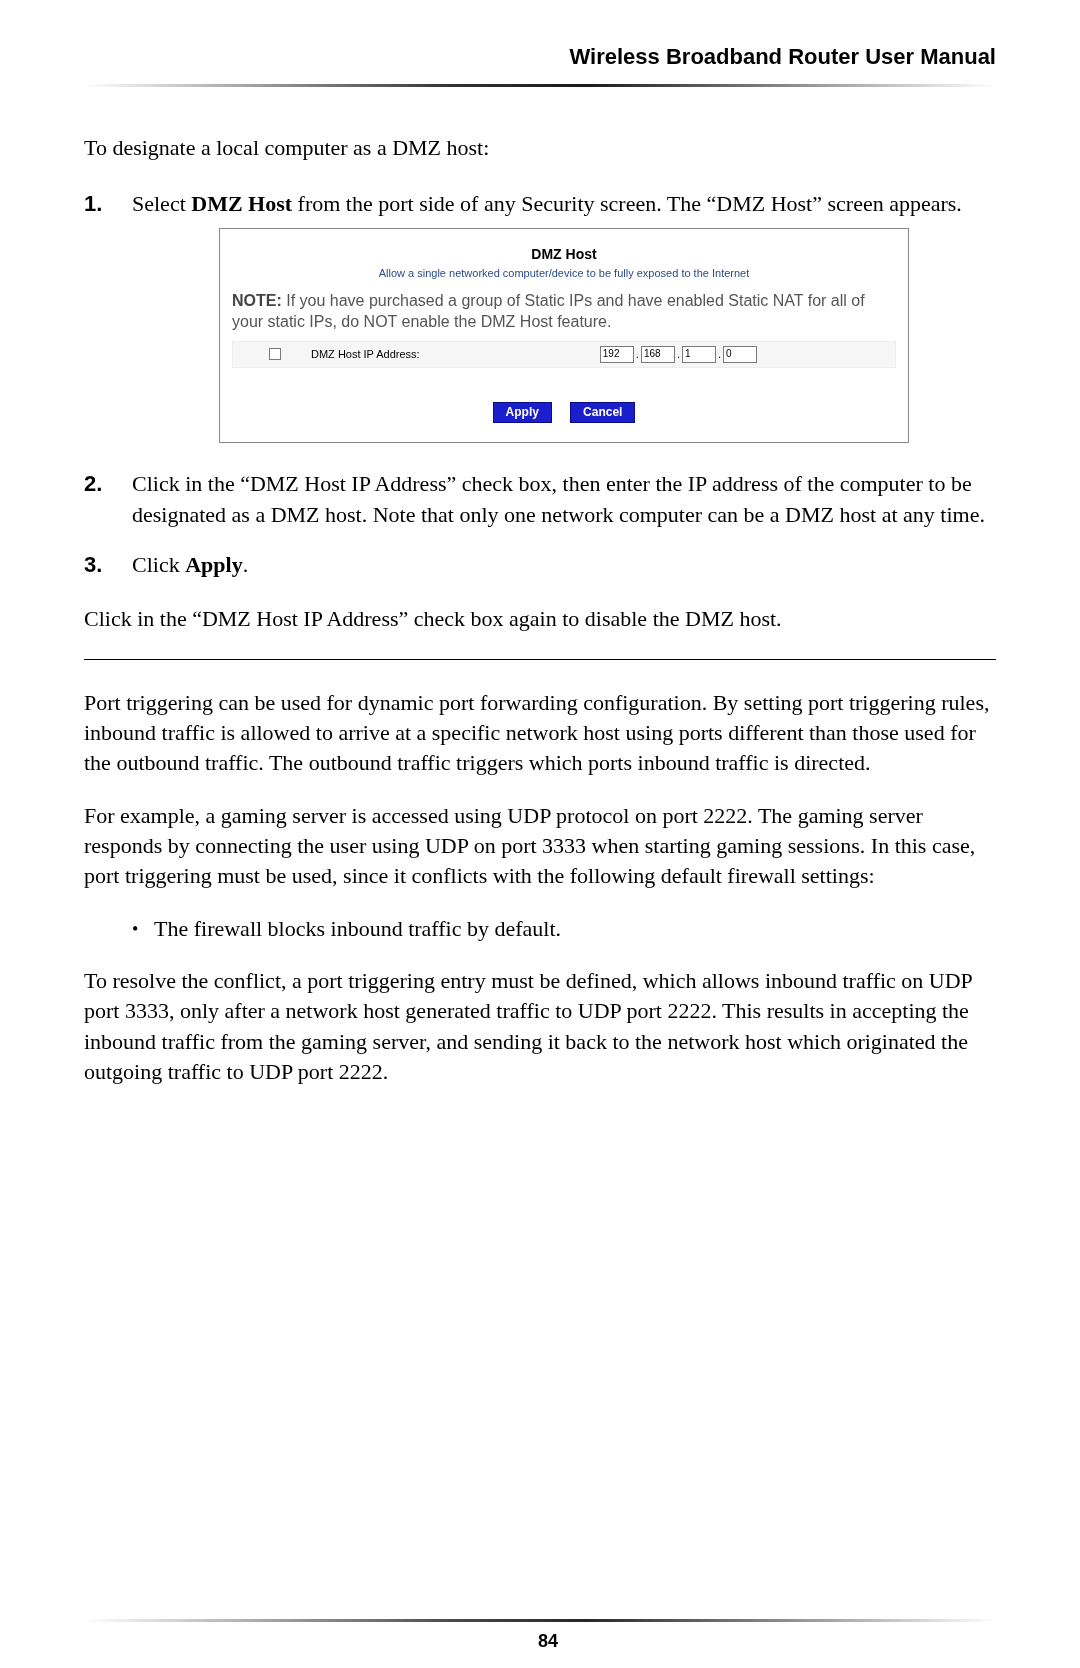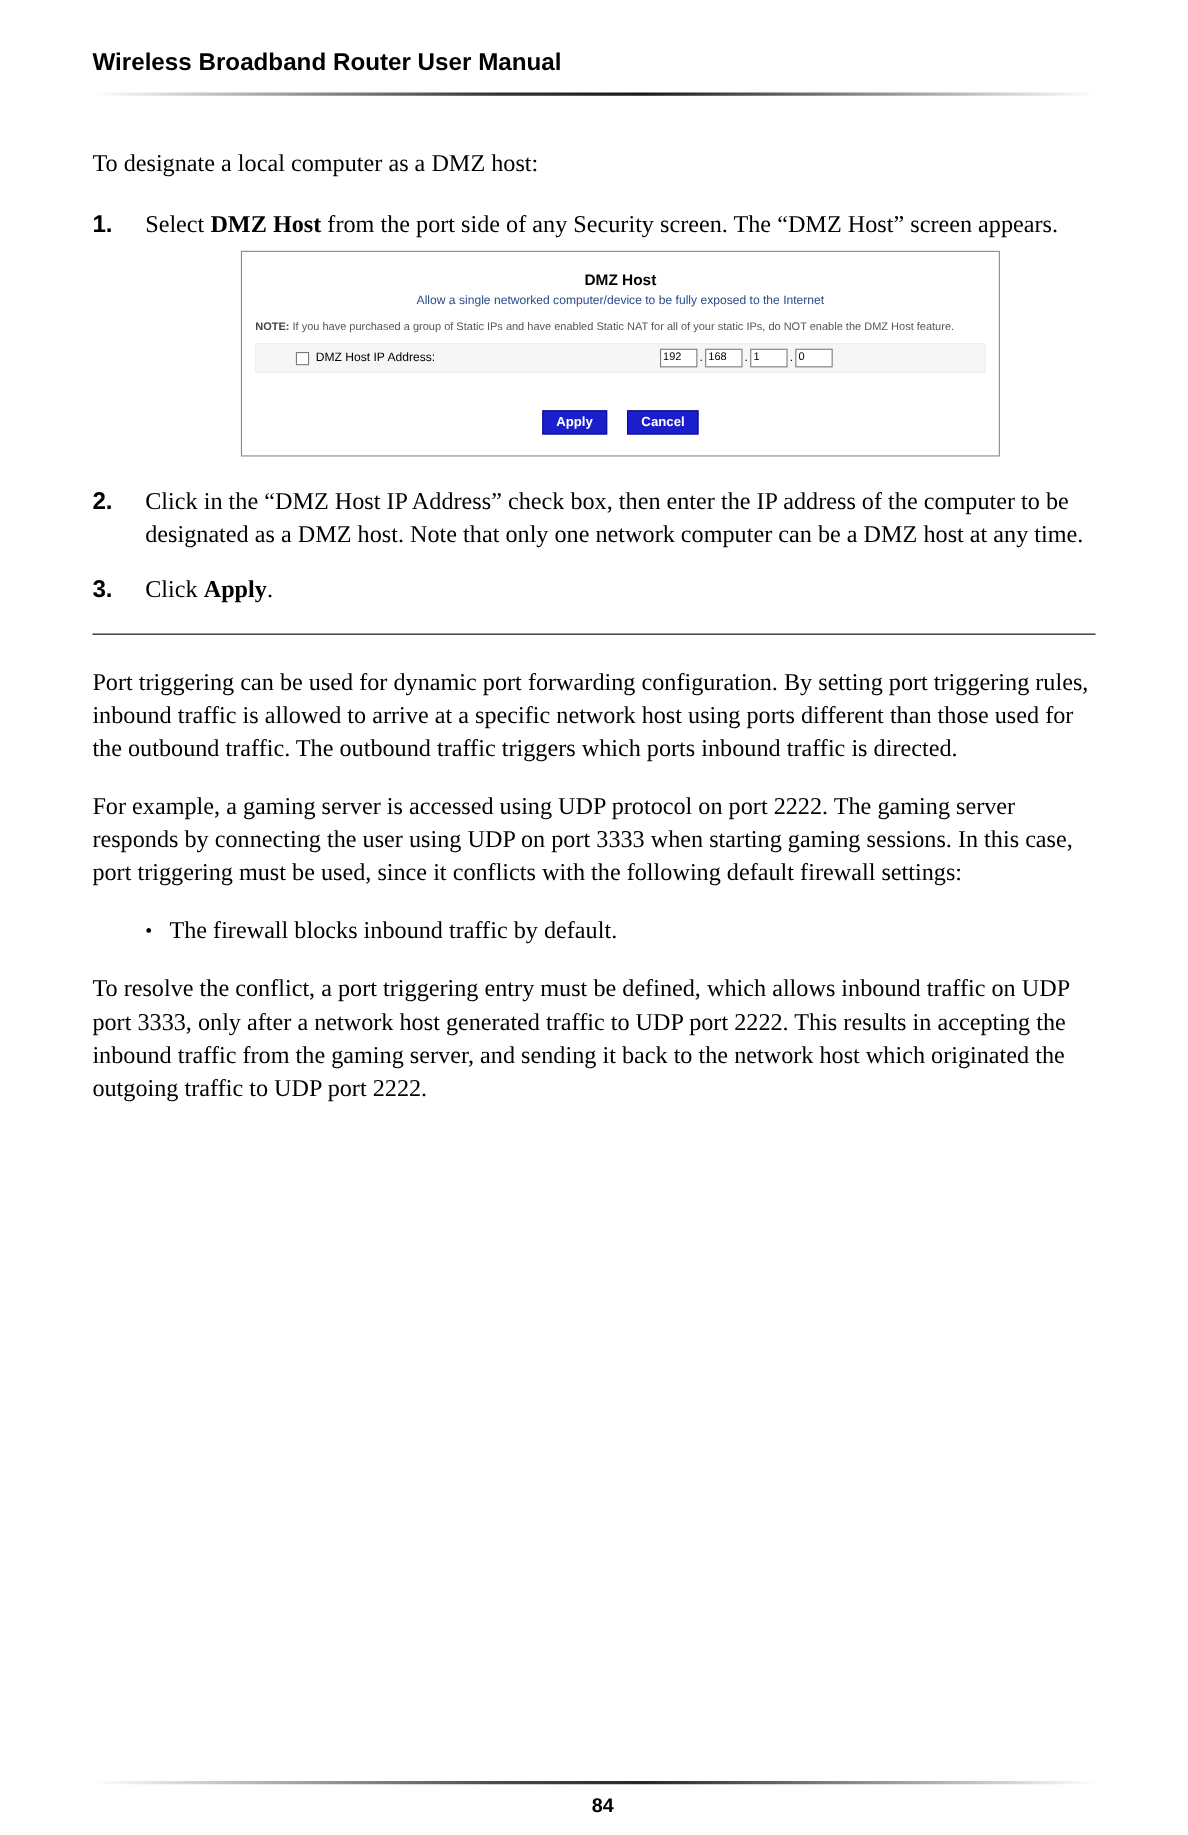--- a/index.html
+++ b/index.html
@@ -10,21 +10,21 @@
     color: #000;
   }
   .page {
     width: 1080px;
     height: 1668px;
     position: relative;
     box-sizing: border-box;
     padding: 40px 84px 0 84px;
   }
   .header-title {
-    text-align: left;
+    text-align: right;
     font-family: Arial, Helvetica, sans-serif;
     font-weight: 900;
     font-size: 22px;
     margin-top: 4px;
     margin-bottom: 14px;
   }
   .header-rule {
     height: 3px;
     background: linear-gradient(to right,
       rgba(0,0,0,0) 0%,
@@ -74,21 +74,21 @@
     font-weight: 700;
     margin-bottom: 2px;
   }
   .ss-sub {
     text-align: center;
     font-size: 11px;
     color: #2a4a8a;
     margin-bottom: 10px;
   }
   .ss-note {
-    font-size: 10px;
+    font-size: 16px;
     color: #555;
     line-height: 1.3;
     margin-bottom: 8px;
   }
   .ss-note b { color: #444; font-weight: 700; }
   .ip-row {
     background: #f6f6f6;
     padding: 4px 8px;
     display: flex;
     align-items: center;
@@ -96,21 +96,21 @@
     margin: 0 0 26px 0;
     border: 1px solid #eee;
   }
   .ip-row .chk {
     width: 10px; height: 10px;
     border: 1px solid #7a7a7a;
     background: #fff;
     margin: 0 6px 0 28px;
     flex: 0 0 auto;
   }
-  .ip-row .lbl { flex: 0 0 auto; margin-right: auto; }
+  .ip-row .lbl { flex: 0 0 auto; margin-right: auto; margin-left: 24px; }
   .ip-row .octet {
     width: 28px;
     height: 15px;
     border: 1px solid #7a7a7a;
     background: #fff;
     font-size: 10px;
     padding: 0 2px;
     line-height: 14px;
     margin-left: 0;
   }
@@ -241,20 +241,21 @@
     </li>
 
     <li>
       <span class="num">3.</span>
       <span>
         <span>Click </span><b>Apply</b><span>.</span>
       </span>
     </li>
   </ol>
 
+  <div class="body-text after-disable">Click in the “DMZ Host IP Address” check box again to disable the DMZ host.</div>
 
   <hr class="section-rule">
 
 
   <div class="body-text para">Port triggering can be used for dynamic port forwarding configuration. By setting port triggering rules, inbound traffic is allowed to arrive at a specific network host using ports different than those used for the outbound traffic. The outbound traffic triggers which ports inbound traffic is directed.</div>
   <div class="body-text para">For example, a gaming server is accessed using UDP protocol on port 2222. The gaming server responds by connecting the user using UDP on port 3333 when starting gaming sessions. In this case, port triggering must be used, since it conflicts with the following default firewall settings:</div>
 
   <ul class="bullets body-text">
     <li>The firewall blocks inbound traffic by default.</li>
   </ul>

